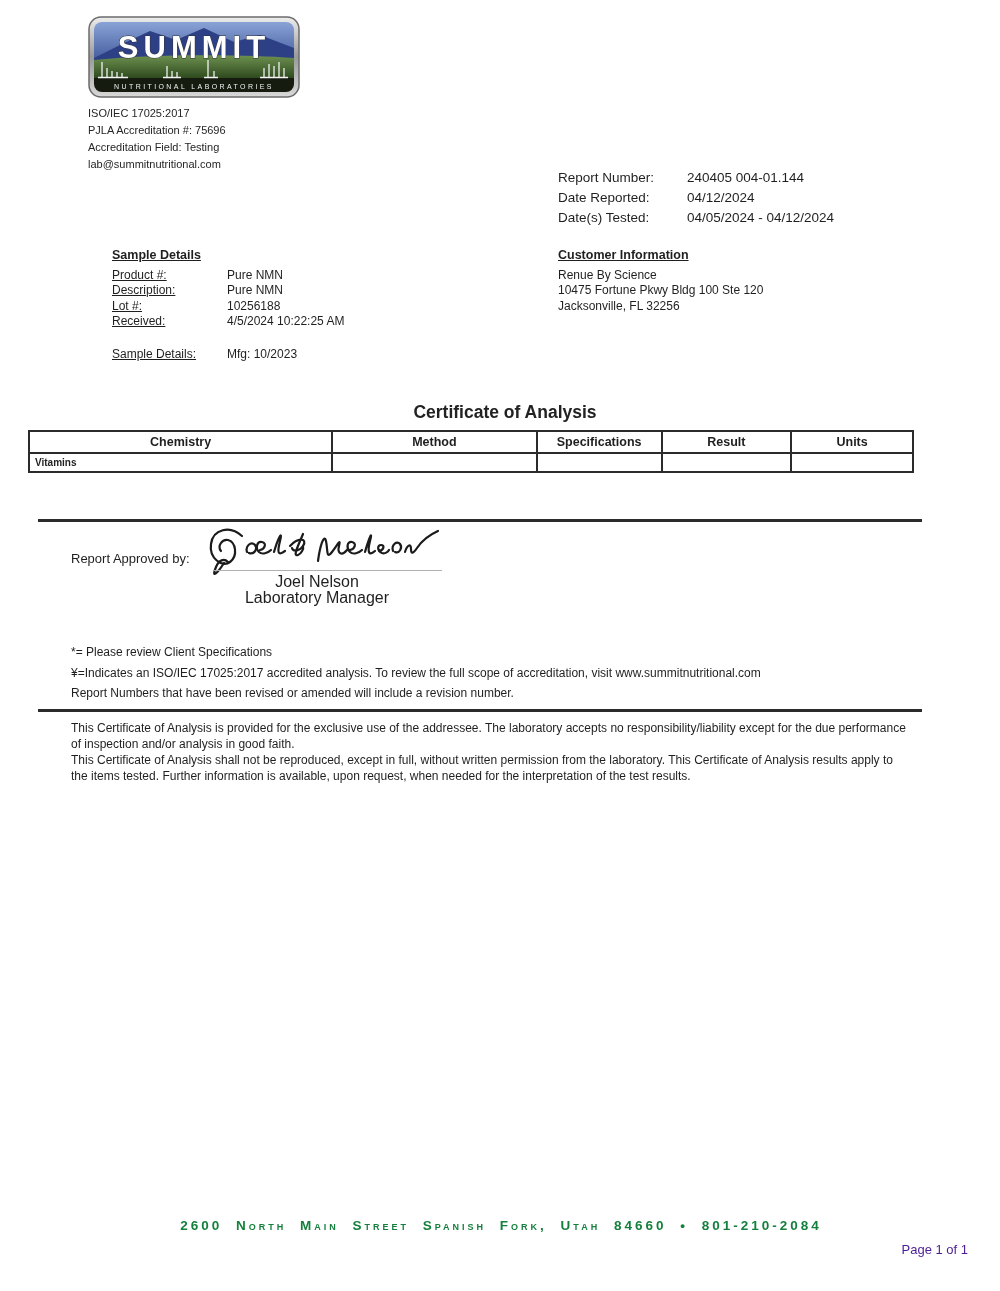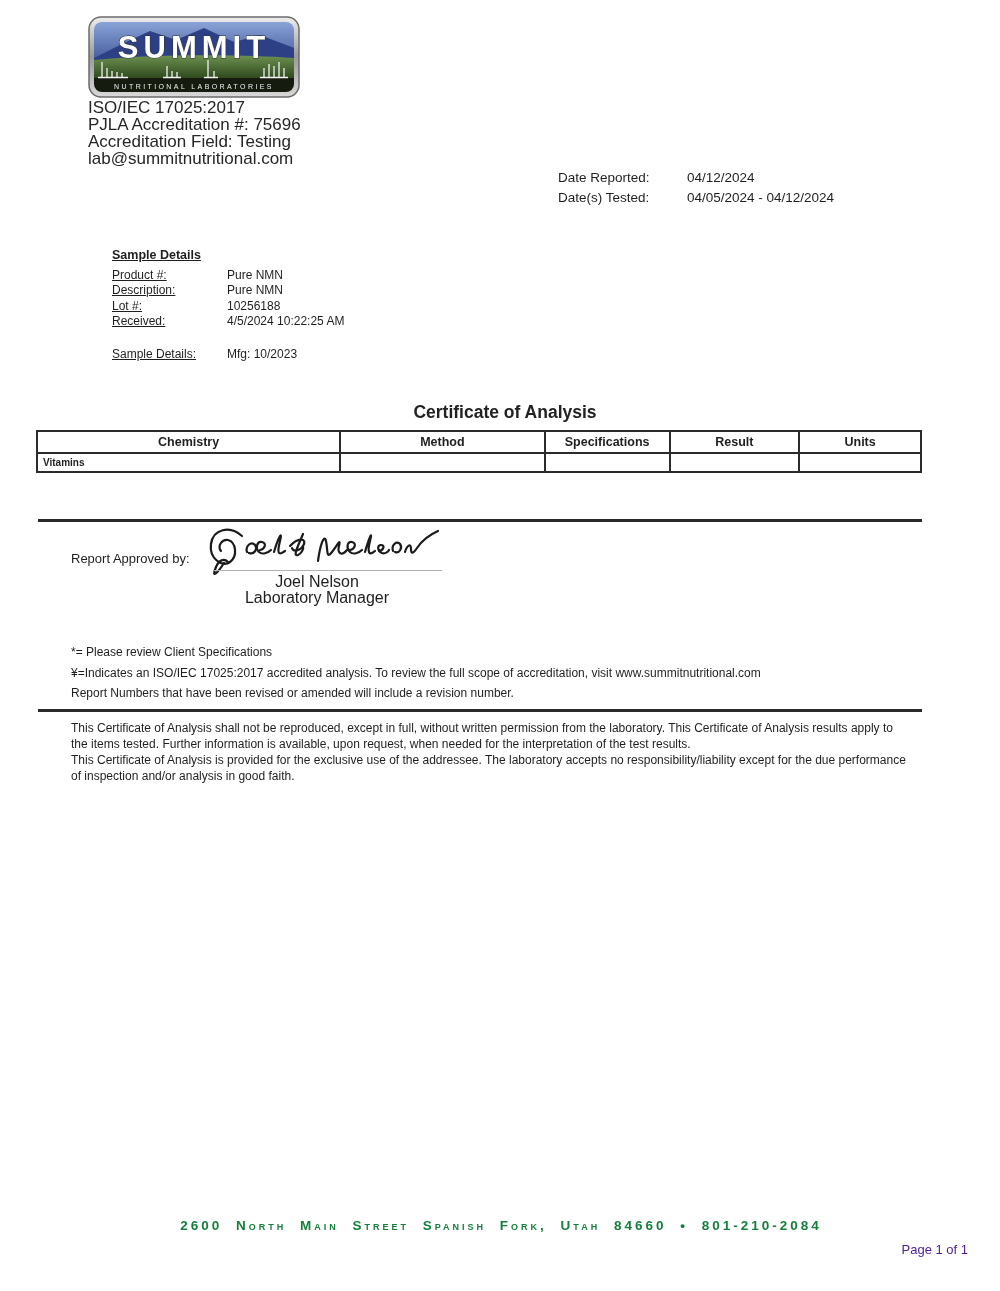--- a/index.html
+++ b/index.html
@@ -7,42 +7,42 @@
   .page {
     position:relative; width:1000px; height:1291px; background:#ffffff;
     font-family:"Liberation Sans", sans-serif; color:#1f1f1f; overflow:hidden;
   }
   .abs { position:absolute; }
 
   
   .logo-wrap { left:88px; top:16px; }
 
   
-  .accred { left:88px; top:99px; font-size:17px; line-height:17px; color:#262626; }
+  .accred { left:88px; top:105px; font-size:11px; line-height:17px; color:#262626; }
 
   
   .report-info { left:558px; top:168px; font-size:13.5px; line-height:20px; }
   .report-info .row { display:flex; }
   .report-info .lbl { width:129px; }
 
   
   .sec-title { font-size:12.5px; font-weight:bold; text-decoration:underline; }
   .sample { left:112px; top:248px; font-size:12px; line-height:15.5px; }
   .sample .rows { margin-top:4px; }
   .sample .row { display:flex; }
   .sample .lbl { width:115px;text-decoration:underline; }
   .sample .extra { margin-top:17px; display:flex; }
   .customer { left:558px; top:248px; font-size:12px; line-height:15.5px; }
   .customer .lines { margin-top:4px; }
 
   
   .coa-title { left:0; top:402px; width:1010px; text-align:center; font-size:17.5px; font-weight:600; color:#222; }
 
   
-  .coa-table { left:36px; top:430px; width:839px; border-collapse:collapse; }
+  .coa-table { left:28px; top:430px; width:839px; border-collapse:collapse; }
   .coa-table table { width:886px; border-collapse:collapse; }
   table.coa { border:2px solid #2b2b2b; }
   table.coa th { border:2px solid #2b2b2b; font-size:12.5px; font-weight:bold; padding:2px 3px; height:22px; }
   table.coa td { border-left:2px solid #2b2b2b; border-right:2px solid #2b2b2b; font-size:10px; padding:1px 5px; vertical-align:middle; }
   table.coa tr.group td { font-weight:bold; height:19px; }
   table.coa tr.datarow td { height:21px; }
   .c { text-align:center; }
   .r { text-align:right; }
 
   .rule { left:38px; width:884px; height:3px; background:#2b2b2b; }
@@ -129,20 +129,24 @@
 
   <div class="abs accred">
     <div>ISO/IEC 17025:2017</div>
     <div>PJLA Accreditation #: 75696</div>
     <div>Accreditation Field: Testing</div>
     <div>lab@summitnutritional.com</div>
   </div>
 
   <div class="abs report-info">
     <div class="row">
+      <span class="lbl">Report Number:</span>
+      <span>240405 004-01.144</span>
+    </div>
+    <div class="row">
       <span class="lbl">Date Reported:</span>
       <span>04/12/2024</span>
     </div>
     <div class="row">
       <span class="lbl">Date(s) Tested:</span>
       <span>04/05/2024 - 04/12/2024</span>
     </div>
   </div>
 
   <div class="abs sample">
@@ -164,20 +168,28 @@
         <span class="lbl">Received:</span>
         <span>4/5/2024 10:22:25 AM</span>
       </div>
     </div>
     <div class="extra">
       <span class="lbl">Sample Details:</span>
       <span>Mfg: 10/2023</span>
     </div>
   </div>
 
+  <div class="abs customer">
+    <div class="sec-title">Customer Information</div>
+    <div class="lines">
+      <div>Renue By Science</div>
+      <div>10475 Fortune Pkwy Bldg 100 Ste 120</div>
+      <div>Jacksonville, FL 32256</div>
+    </div>
+  </div>
 
   <div class="abs coa-title">Certificate of Analysis</div>
 
   <div class="abs coa-table">
     <table class="coa">
       <colgroup>
         <col style="width:304px">
           <col style="width:205px">
           <col style="width:125px">
           <col style="width:130px">
@@ -232,20 +244,20 @@
 
   <div class="abs footnotes">
     <p>*= Please review Client Specifications</p>
     <p>¥=Indicates an ISO/IEC 17025:2017 accredited analysis. To review the full scope of accreditation, visit www.summitnutritional.com</p>
     <p>Report Numbers that have been revised or amended will include a revision number.</p>
   </div>
 
   <div class="abs rule" style="top:709px;"></div>
 
   <div class="abs disclaimer">
+    <p>This Certificate of Analysis is provided for the exclusive use of the addressee. The laboratory accepts no responsibility/liability except for the due performance of inspection and/or analysis in good faith.</p>
     <p>This Certificate of Analysis shall not be reproduced, except in full, without written permission from the laboratory. This Certificate of Analysis results apply to the items tested. Further information is available, upon request, when needed for the interpretation of the test results.</p>
-    <p>This Certificate of Analysis is provided for the exclusive use of the addressee. The laboratory accepts no responsibility/liability except for the due performance of inspection and/or analysis in good faith.</p>
   </div>
 
   <div class="abs footer-addr">2600 North Main Street Spanish Fork, Utah 84660 • 801-210-2084</div>
   <div class="abs page-num">Page 1 of 1</div>
 
 </div>
 
 </body></html>

